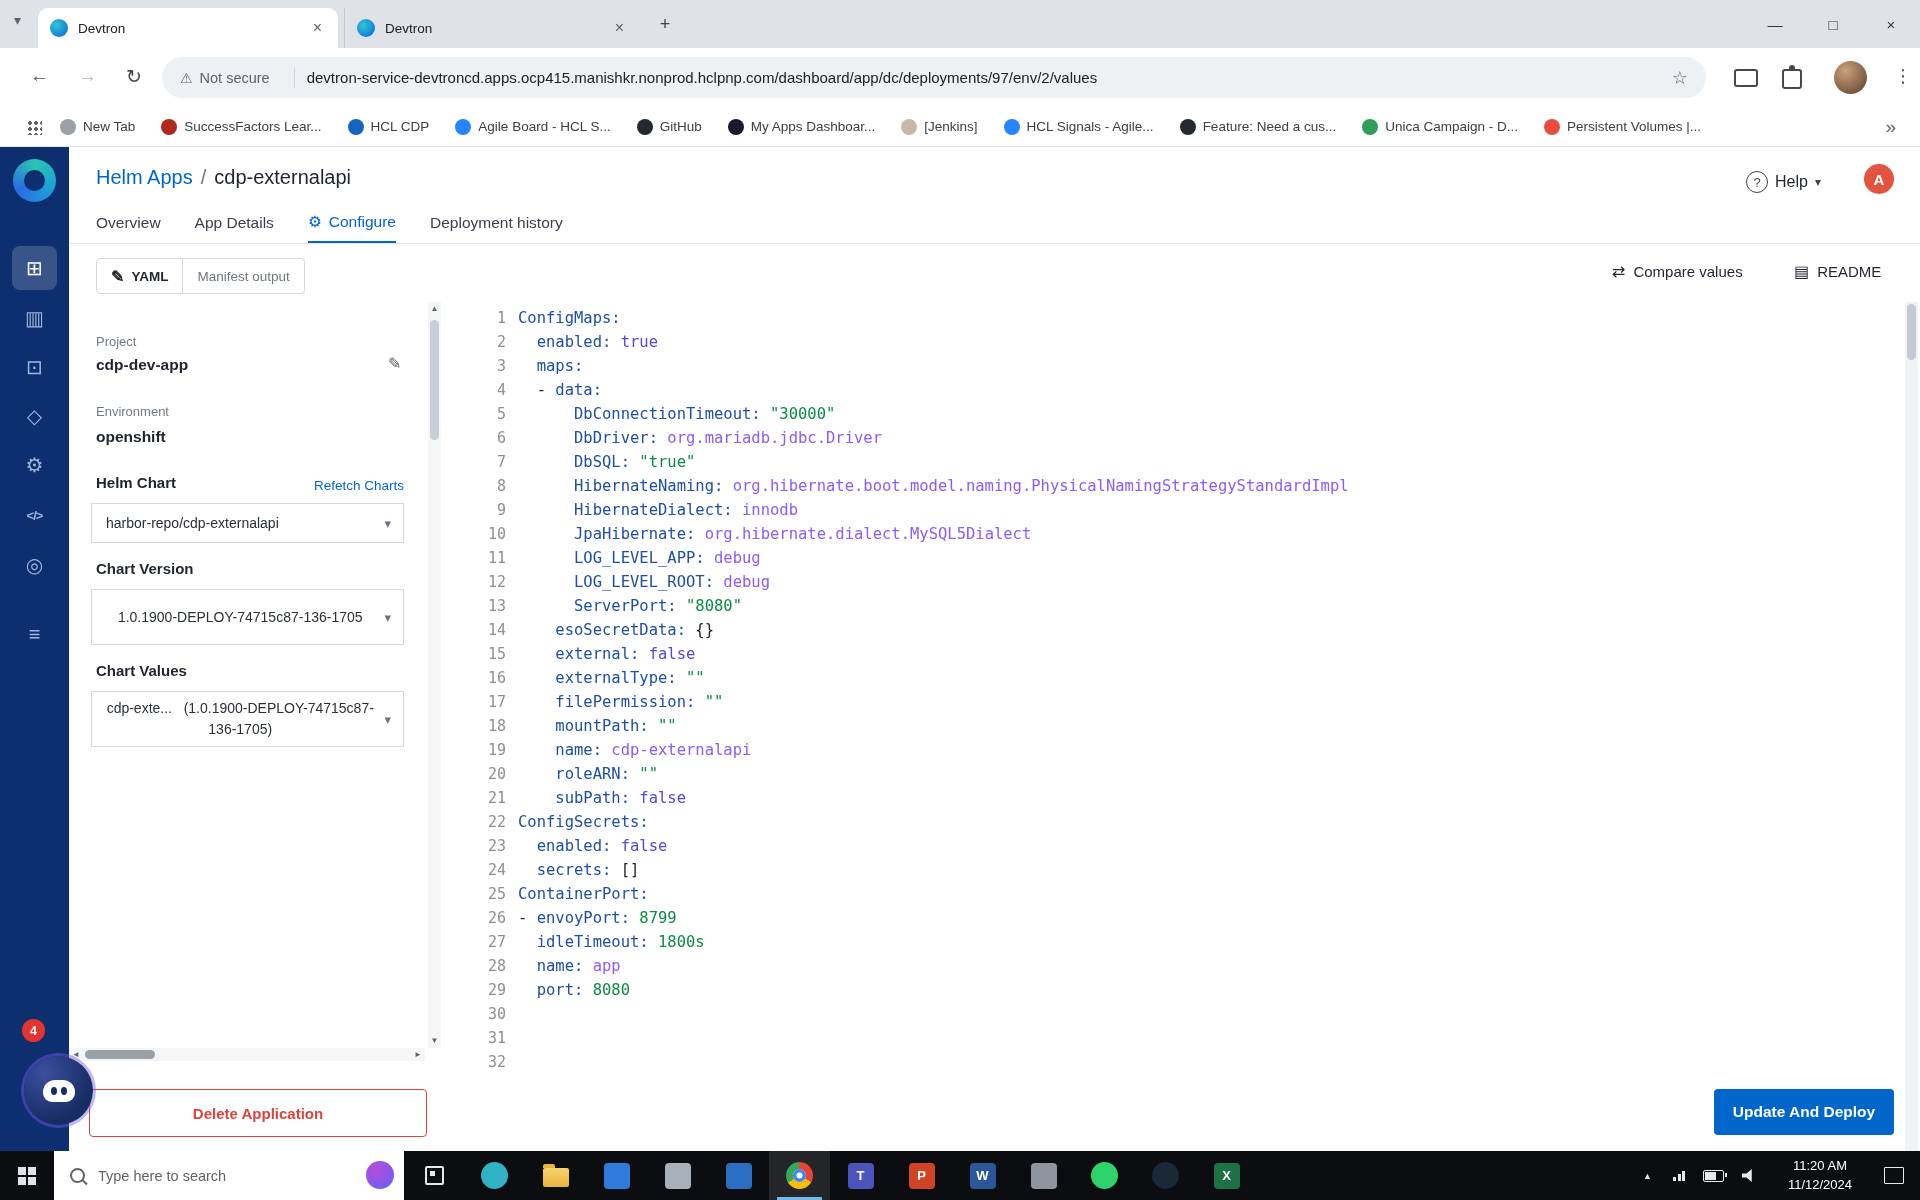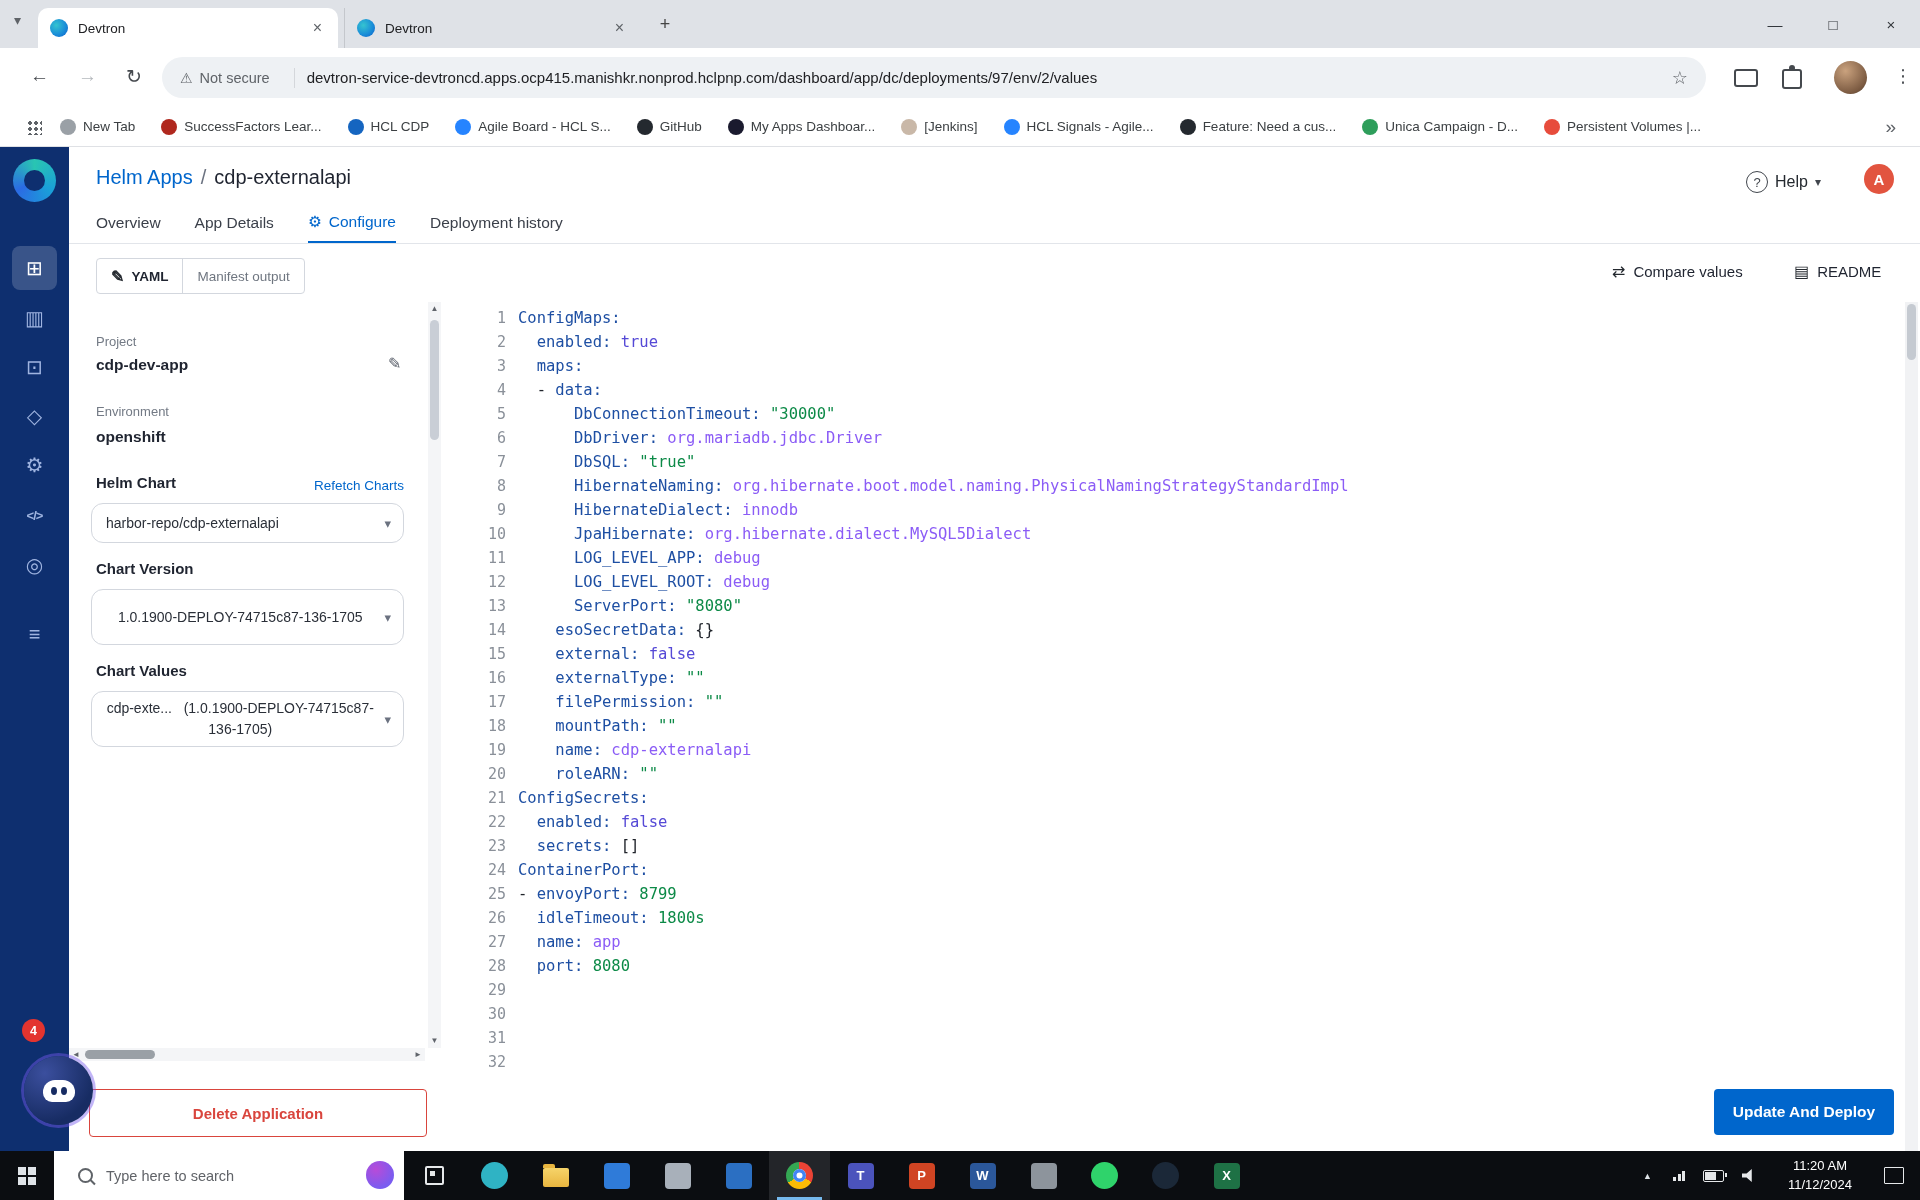--- a/index.html
+++ b/index.html
@@ -71,21 +71,21 @@
   .seg1{display:flex;align-items:center;gap:7px;padding:0 14px;font-size:13.5px;font-weight:bold;color:#1f2430;}
   .seg2{display:flex;align-items:center;padding:0 14px;font-size:13.5px;color:#6f7680;border-left:1px solid #d3d7de;}
   .tb-right{position:absolute;top:262px;display:flex;align-items:center;gap:8px;font-size:15px;color:#1f2430;}
   .tb-ic{font-size:16px;color:#24292f;}
 
   
   .p-label{position:absolute;left:96px;font-size:13px;color:#737a85;}
   .p-value{position:absolute;left:96px;font-size:15.5px;font-weight:bold;color:#1f2430;}
   .pencil{position:absolute;left:388px;font-size:16px;color:#555b66;}
   .refetch{position:absolute;left:254px;top:478px;width:150px;text-align:right;font-size:13.5px;color:#0066cc;}
-  .selbox{position:absolute;left:91px;width:313px;border:1px solid #d3d7de;border-radius:12px;background:#fff;box-sizing:border-box;display:flex;align-items:center;}
+  .selbox{position:absolute;left:91px;width:313px;border:1px solid #d3d7de;border-radius:0;background:#fff;box-sizing:border-box;display:flex;align-items:center;}
   .selbox .sel-tx{flex:1;font-size:14px;color:#2a2f38;padding:0 10px 0 14px;}
   .selbox .sel-ch{color:#6b7280;font-size:13px;padding-right:12px;}
   .selbox.tall .sel-tx{text-align:center;line-height:1.5;}
   .btn-delete{position:absolute;left:89px;top:1089px;width:336px;height:46px;border:1px solid #d9453d;border-radius:4px;background:#fff;color:#d9453d;font-size:15px;font-weight:bold;display:flex;align-items:center;justify-content:center;}
 
   
   .vsb{position:absolute;left:428px;top:302px;width:13px;height:746px;background:#f4f5f7;}
   .vsb .arr{position:absolute;left:0;width:13px;height:14px;color:#60646b;font-size:8px;text-align:center;line-height:14px;}
   .vsb .thumb{position:absolute;left:2px;top:18px;width:9px;height:120px;border-radius:5px;background:#c9ced6;}
   .hsb{position:absolute;left:69px;top:1048px;width:356px;height:13px;background:#f4f5f7;}
@@ -111,21 +111,21 @@
   .dc-face{width:32px;height:22px;background:#fff;border-radius:12px 12px 9px 9px;position:relative;}
   .dc-face::before,.dc-face::after{content:'';position:absolute;top:7px;width:6px;height:8px;background:#172c63;border-radius:50%;}
   .dc-face::before{left:8px;} .dc-face::after{right:8px;}
   .dc-badge{position:absolute;left:22px;top:1019px;width:23px;height:23px;border-radius:50%;background:#e3342f;color:#fff;font-size:12.5px;font-weight:bold;display:flex;align-items:center;justify-content:center;z-index:5;}
 
   
   #taskbar{position:absolute;left:0;top:1151px;width:1920px;height:49px;background:#0b0d11;display:flex;align-items:center;}
   .tb-start{width:54px;height:49px;display:flex;align-items:center;justify-content:center;}
   .winlogo{display:grid;grid-template-columns:8px 8px;grid-template-rows:8px 8px;gap:2px;}
   .winlogo span{background:#dfe3e8;}
-  .tb-search{width:350px;height:49px;background:#fff;display:flex;align-items:center;padding-left:24px;box-sizing:border-box;position:relative;}
+  .tb-search{width:350px;height:49px;background:#fff;display:flex;align-items:center;padding-left:16px;box-sizing:border-box;position:relative;}
   .mag{width:11px;height:11px;border:2px solid #5f6368;border-radius:50%;position:relative;margin-right:13px;flex:0 0 auto;}
   .mag::after{content:'';position:absolute;width:7px;height:2px;background:#5f6368;transform:rotate(45deg);right:-5px;bottom:-2px;}
   .tb-search-tx{font-size:14.5px;color:#606368;}
   .cortana{position:absolute;right:10px;top:10px;width:28px;height:28px;border-radius:50%;background:radial-gradient(circle at 35% 30%,#b84bd8,#7a5cf0 70%);}
   .tb-tv{width:60px;height:49px;display:flex;align-items:center;justify-content:center;}
   .tv-ic{width:15px;height:15px;border:2px solid #e6e8ea;border-radius:2px;position:relative;}
   .tv-ic::before{content:'';position:absolute;left:3px;top:3px;width:5px;height:5px;background:#e6e8ea;}
   #tb-icons{display:flex;height:49px;}
   .tb-cell{width:61px;height:49px;display:flex;align-items:center;justify-content:center;position:relative;}
   .tb-cell.active{background:rgba(255,255,255,.10);}
@@ -385,20 +385,21 @@
       <div class="cl"><span class="tk-p">      </span><span class="tk-k">LOG_LEVEL_APP:</span><span class="tk-p"> </span><span class="tk-v">debug</span></div>
       <div class="cl"><span class="tk-p">      </span><span class="tk-k">LOG_LEVEL_ROOT:</span><span class="tk-p"> </span><span class="tk-v">debug</span></div>
       <div class="cl"><span class="tk-p">      </span><span class="tk-k">ServerPort:</span><span class="tk-p"> </span><span class="tk-s">"8080"</span></div>
       <div class="cl"><span class="tk-p">    </span><span class="tk-k">esoSecretData:</span><span class="tk-p"> {}</span></div>
       <div class="cl"><span class="tk-p">    </span><span class="tk-k">external:</span><span class="tk-p"> </span><span class="tk-b">false</span></div>
       <div class="cl"><span class="tk-p">    </span><span class="tk-k">externalType:</span><span class="tk-p"> </span><span class="tk-s">""</span></div>
       <div class="cl"><span class="tk-p">    </span><span class="tk-k">filePermission:</span><span class="tk-p"> </span><span class="tk-s">""</span></div>
       <div class="cl"><span class="tk-p">    </span><span class="tk-k">mountPath:</span><span class="tk-p"> </span><span class="tk-s">""</span></div>
       <div class="cl"><span class="tk-p">    </span><span class="tk-k">name:</span><span class="tk-p"> </span><span class="tk-v">cdp-externalapi</span></div>
       <div class="cl"><span class="tk-p">    </span><span class="tk-k">roleARN:</span><span class="tk-p"> </span><span class="tk-s">""</span></div>
+      <div class="cl"><span class="tk-p">    </span><span class="tk-k">subPath:</span><span class="tk-p"> </span><span class="tk-b">false</span></div>
       <div class="cl"><span class="tk-k">ConfigSecrets:</span></div>
       <div class="cl"><span class="tk-p">  </span><span class="tk-k">enabled:</span><span class="tk-p"> </span><span class="tk-b">false</span></div>
       <div class="cl"><span class="tk-p">  </span><span class="tk-k">secrets:</span><span class="tk-p"> []</span></div>
       <div class="cl"><span class="tk-k">ContainerPort:</span></div>
       <div class="cl"><span class="tk-p">- </span><span class="tk-k">envoyPort:</span><span class="tk-p"> </span><span class="tk-n">8799</span></div>
       <div class="cl"><span class="tk-p">  </span><span class="tk-k">idleTimeout:</span><span class="tk-p"> </span><span class="tk-n">1800s</span></div>
       <div class="cl"><span class="tk-p">  </span><span class="tk-k">name:</span><span class="tk-p"> </span><span class="tk-v">app</span></div>
       <div class="cl"><span class="tk-p">  </span><span class="tk-k">port:</span><span class="tk-p"> </span><span class="tk-n">8080</span></div>
     </div>
 

